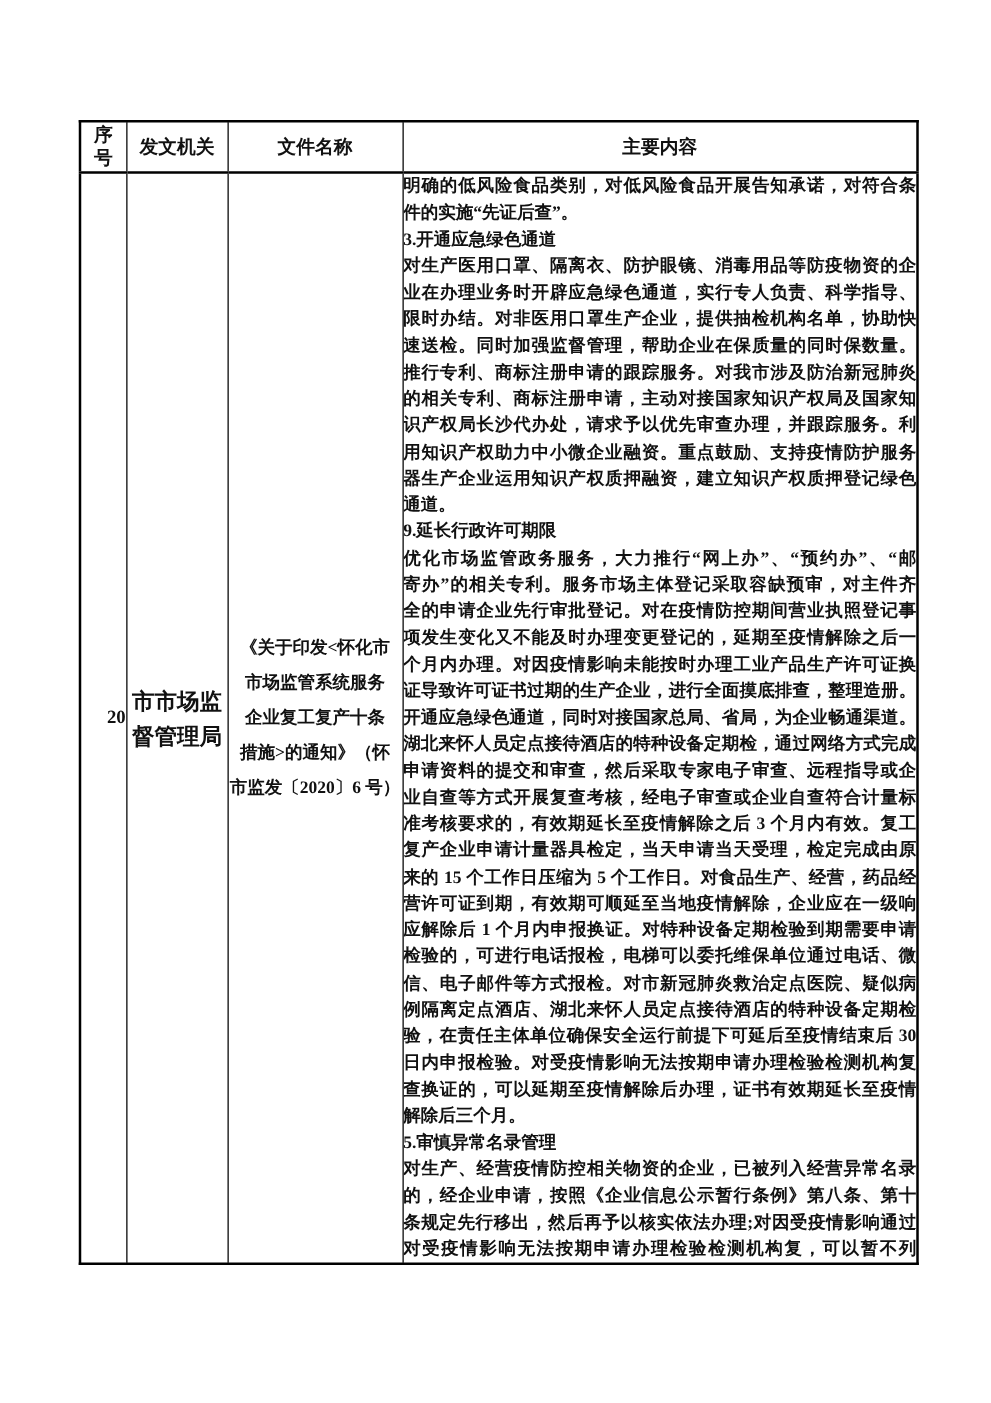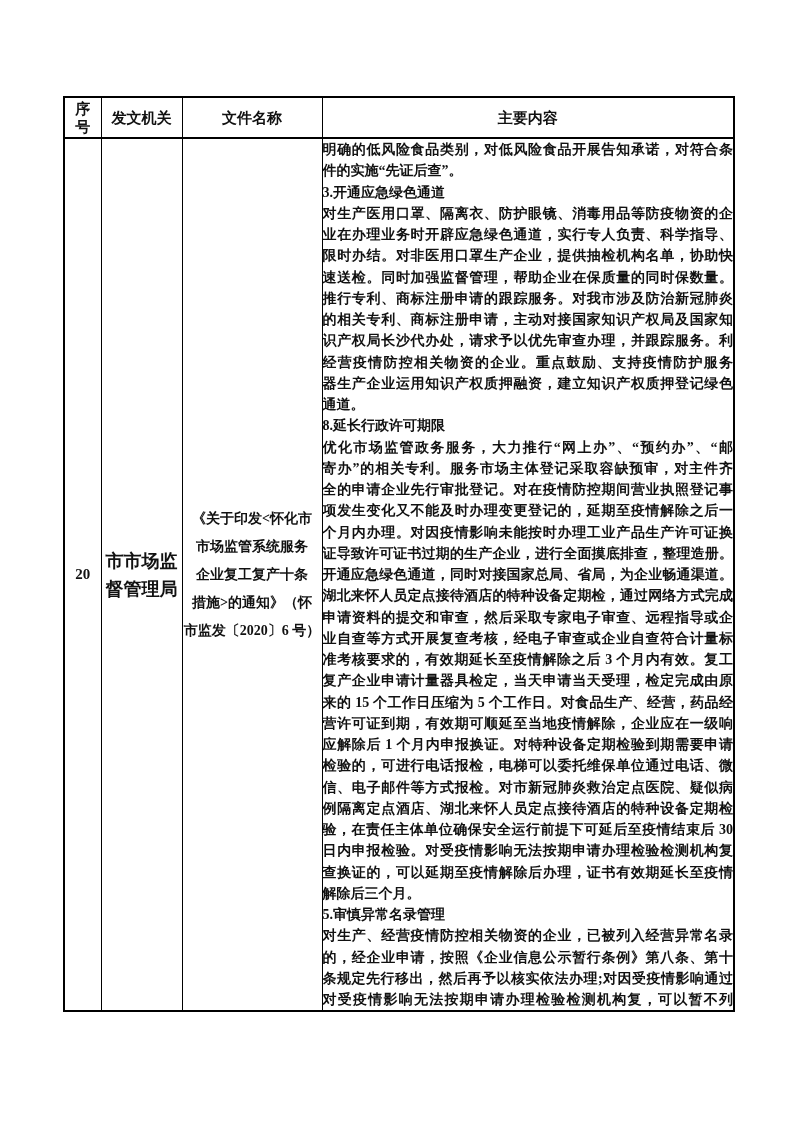--- a/index.html
+++ b/index.html
@@ -35,21 +35,21 @@
     vertical-align: middle;
     line-height: 18px;
     white-space: pre-line;
     border-bottom: 2px solid #000;
   }
   .col-serial  { width: 37px; }
   .col-agency  { width: 81px; }
   .col-docname { width: 140px; }
   .col-content { width: 412px; }
   .cell-serial {
-    text-align: center;
+    text-align: right;
     vertical-align: middle;
     font-size: 15px;
   }
   .cell-agency {
     text-align: center;
     vertical-align: middle;
     font-size: 18px;
     line-height: 28px;
     white-space: pre-line;
   }
@@ -129,24 +129,24 @@
               <div class="line fill">明确的低风险食品类别，对低风险食品开展告知承诺，对符合条</div>
               <div class="line">件的实施“先证后查”。</div>
               <div class="line">3.开通应急绿色通道</div>
               <div class="line fill">对生产医用口罩、隔离衣、防护眼镜、消毒用品等防疫物资的企</div>
               <div class="line fill">业在办理业务时开辟应急绿色通道，实行专人负责、科学指导、</div>
               <div class="line fill">限时办结。对非医用口罩生产企业，提供抽检机构名单，协助快</div>
               <div class="line fill">速送检。同时加强监督管理，帮助企业在保质量的同时保数量。</div>
               <div class="line fill">推行专利、商标注册申请的跟踪服务。对我市涉及防治新冠肺炎</div>
               <div class="line fill">的相关专利、商标注册申请，主动对接国家知识产权局及国家知</div>
               <div class="line fill">识产权局长沙代办处，请求予以优先审查办理，并跟踪服务。利</div>
-              <div class="line fill">经营疫情防控相关物资的企业。重点鼓励、支持疫情防护服务</div>
+              <div class="line fill">用知识产权助力中小微企业融资。重点鼓励、支持疫情防护服务</div>
               <div class="line fill">器生产企业运用知识产权质押融资，建立知识产权质押登记绿色</div>
               <div class="line">通道。</div>
-              <div class="line">8.延长行政许可期限</div>
+              <div class="line">9.延长行政许可期限</div>
               <div class="line fill">优化市场监管政务服务，大力推行“网上办”、“预约办”、“邮</div>
               <div class="line fill">寄办”的相关专利。服务市场主体登记采取容缺预审，对主件齐</div>
               <div class="line fill">全的申请企业先行审批登记。对在疫情防控期间营业执照登记事</div>
               <div class="line fill">项发生变化又不能及时办理变更登记的，延期至疫情解除之后一</div>
               <div class="line fill">个月内办理。对因疫情影响未能按时办理工业产品生产许可证换</div>
               <div class="line fill">证导致许可证书过期的生产企业，进行全面摸底排查，整理造册。</div>
               <div class="line fill">开通应急绿色通道，同时对接国家总局、省局，为企业畅通渠道。</div>
               <div class="line fill">湖北来怀人员定点接待酒店的特种设备定期检，通过网络方式完成</div>
               <div class="line fill">申请资料的提交和审查，然后采取专家电子审查、远程指导或企</div>
               <div class="line fill">业自查等方式开展复查考核，经电子审查或企业自查符合计量标</div>

